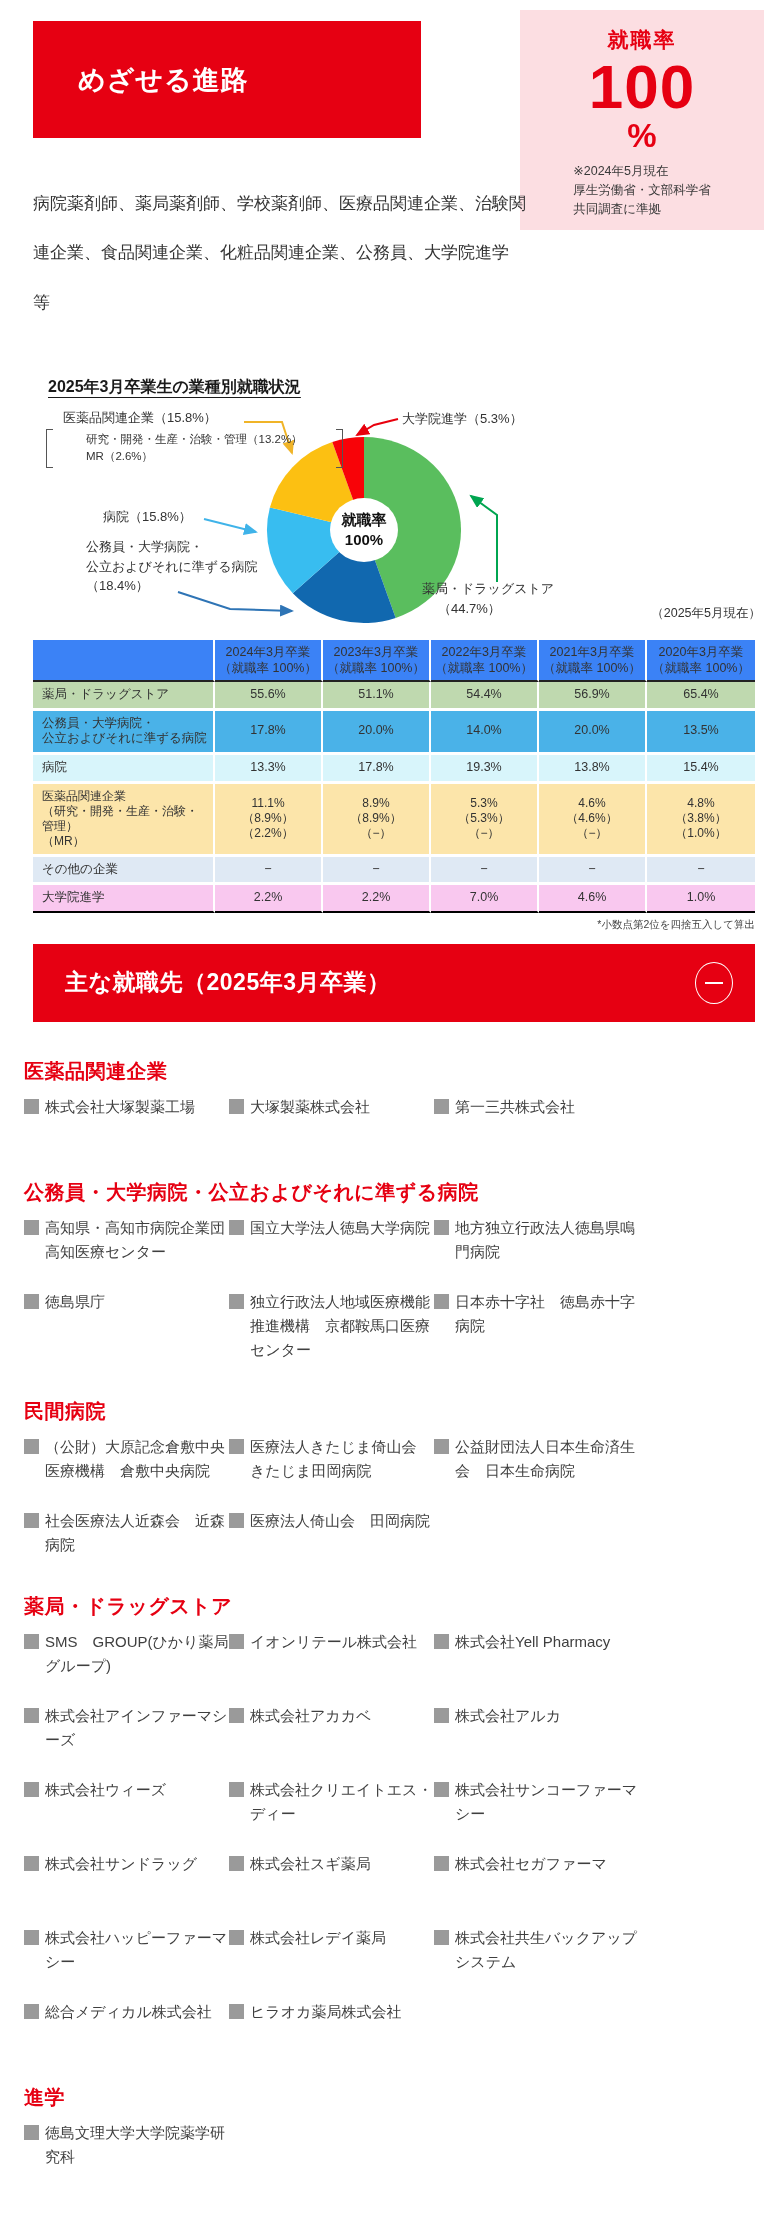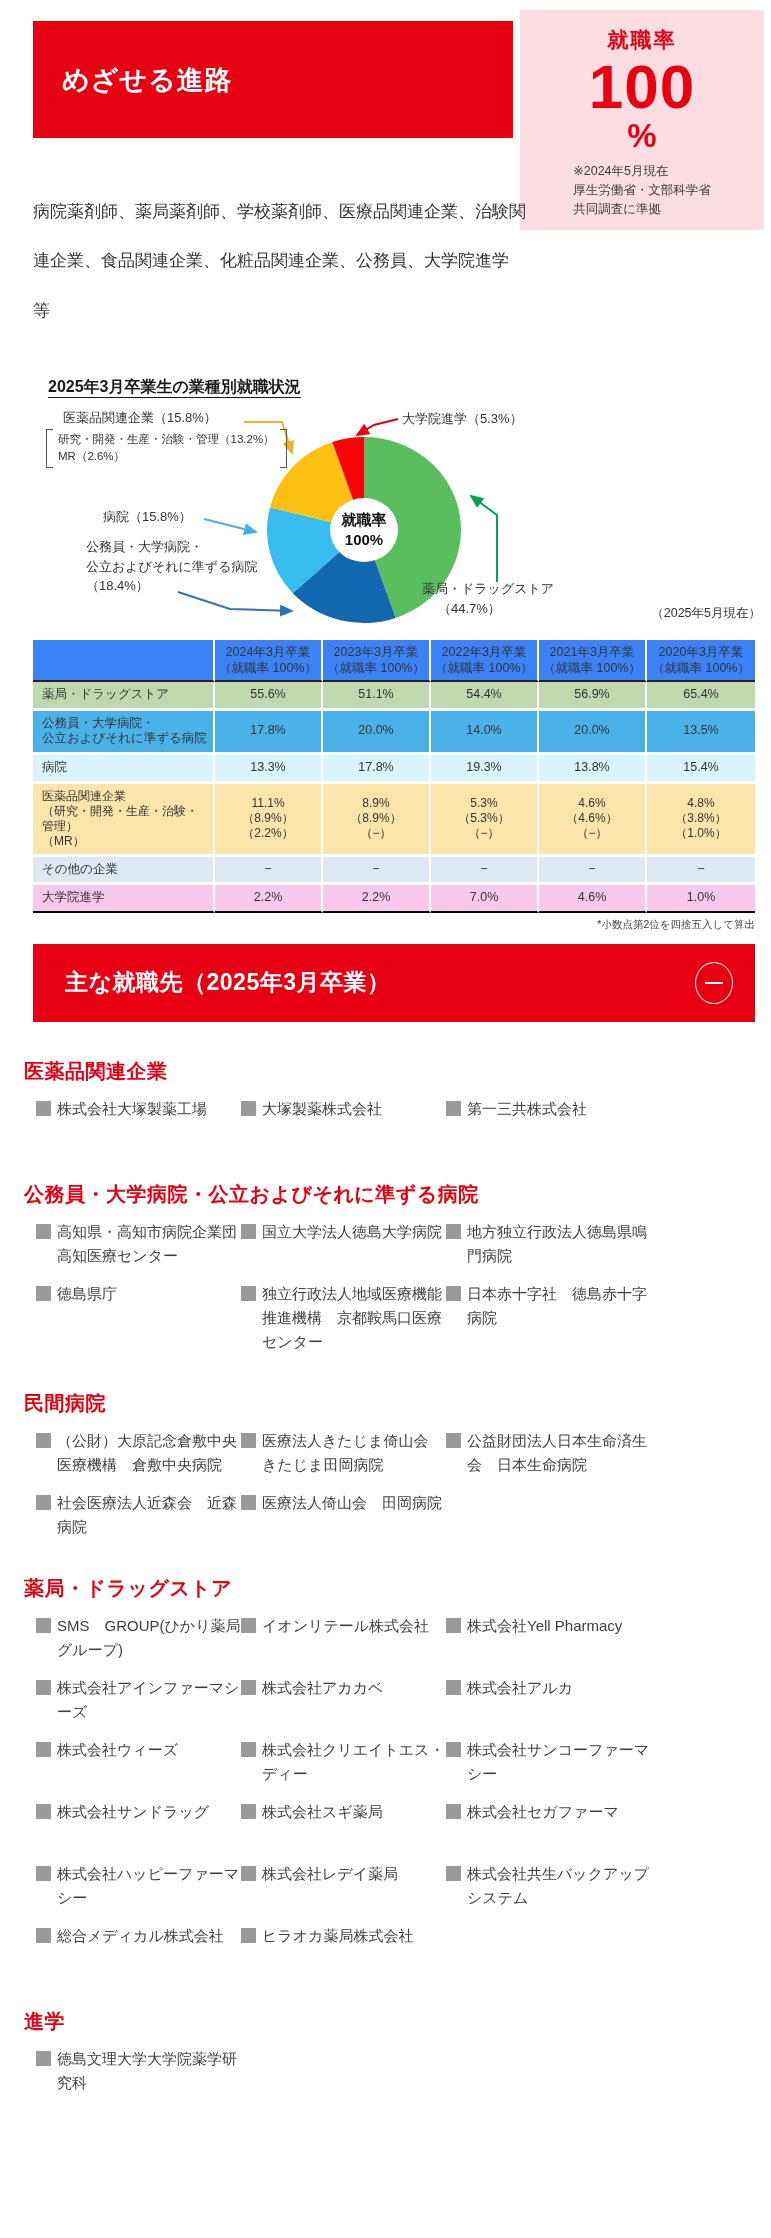--- a/index.html
+++ b/index.html
@@ -6,47 +6,47 @@
   body{
     width:771px;height:2238px;overflow:hidden;background:#fff;
     font-family:"Liberation Sans","DejaVu Sans",sans-serif;
     color:#3f3f3f;position:relative;
   }
   .page{position:relative;width:771px;height:2238px;padding-top:10px;box-sizing:border-box;}
 
   
   .top{position:relative;height:367px;}
   .banner1{
-    position:absolute;left:33px;top:11px;width:480px;height:117px;
-    background:#e60012;display:flex;align-items:center;box-sizing:border-box;padding-left:29px;
+    position:absolute;left:33px;top:11px;width:388px;height:117px;
+    background:#e60012;display:flex;align-items:center;box-sizing:border-box;padding-left:45px;
   }
   .banner1 span{color:#fff;font-size:27px;font-weight:bold;letter-spacing:1px;}
   .ratebox{
     position:absolute;left:520px;top:0;width:244px;height:220px;
     background:#fcdee2;text-align:center;box-sizing:border-box;padding-top:16px;
   }
   .ratebox .rb-label{color:#e60012;font-size:21px;font-weight:bold;letter-spacing:2px;}
   .ratebox .rb-value{color:#e60012;font-size:62px;font-weight:bold;line-height:1.05;letter-spacing:1px;}
   .ratebox .rb-unit{color:#e60012;font-size:33px;font-weight:bold;line-height:1.0;}
   .ratebox .rb-note{margin-top:10px;text-align:left;display:inline-block;font-size:12.5px;line-height:1.5;color:#3a3a3a;}
   .intro{
-    position:absolute;left:33px;top:160px;width:505px;
+    position:absolute;left:33px;top:152px;width:505px;
     font-size:17px;line-height:2.9;color:#333;
   }
 
   
   .chart{position:relative;margin-left:30px;width:741px;height:263px;}
   .chart-title{
     position:absolute;left:18px;top:0;font-size:16px;font-weight:bold;color:#1a1a1a;
     text-decoration:underline;text-underline-offset:5px;
   }
   .chart svg{position:absolute;left:0;top:0;}
   .clabel{position:absolute;font-size:13px;color:#333;white-space:nowrap;}
   .pharma-sub{
-    position:absolute;left:16px;top:52px;display:flex;align-items:stretch;
+    position:absolute;left:16px;top:52px;display:flex;align-items:stretch;gap:28px;
   }
   .bracket-l,.bracket-r{width:6px;border:1.5px solid #555;}
   .bracket-l{border-right:none;}
   .bracket-r{border-left:none;}
   .pharma-sub .lines{padding:2px 5px;font-size:11.5px;line-height:1.5;color:#333;white-space:nowrap;}
   .public-label{position:absolute;left:56px;top:160px;font-size:13px;line-height:1.5;color:#333;}
   .drug-label{position:absolute;left:392px;top:202px;font-size:13px;line-height:1.55;color:#333;}
   .drug-label .pct{padding-left:16px;}
   .chart-note{position:absolute;right:10px;top:228px;font-size:12.5px;color:#333;}
   .pie-center{
@@ -85,22 +85,22 @@
   .collapse-btn{
     position:absolute;right:22px;top:50%;transform:translateY(-50%);
     width:38px;height:42px;border:1.6px solid #fff;border-radius:50%;
     background:transparent;cursor:pointer;display:flex;align-items:center;justify-content:center;padding:0;
   }
   .collapse-btn .minus{display:block;width:18px;height:2.5px;background:#fff;}
   .employers{margin-left:24px;}
   .emp-section{margin-top:36px;}
   .emp-heading{color:#e60012;font-size:20px;font-weight:bold;margin:0 0 10px 0;letter-spacing:0.5px;}
   ul.emp-list{
-    list-style:none;margin:12px;padding:0;display:grid;
-    grid-template-columns:205px 205px 205px;row-gap:14px;
+    list-style:none;margin:0;padding:0;display:grid;
+    grid-template-columns:205px 205px 205px;row-gap:26px;
   }
   ul.emp-list li{
     position:relative;padding-left:21px;min-height:48px;
     font-size:15px;line-height:1.6;color:#3f3f3f;box-sizing:border-box;
   }
   .bullet{position:absolute;left:0;top:4px;width:15px;height:15px;background:#9a9a9a;}
 </style>
 </head>
 <body>
 

